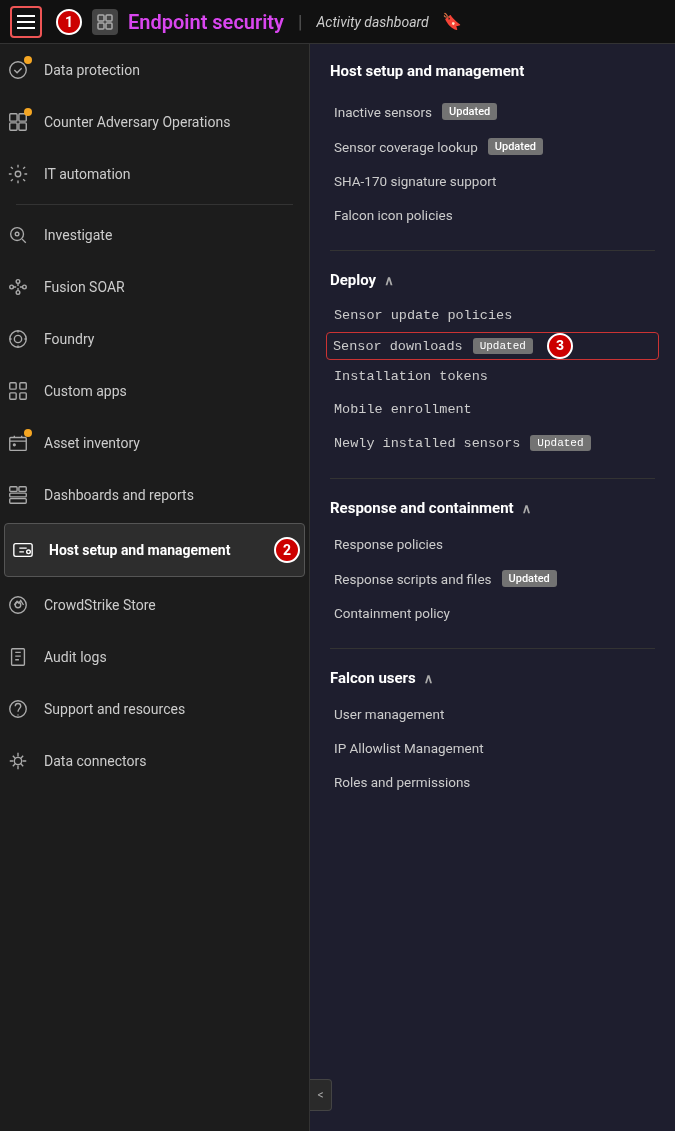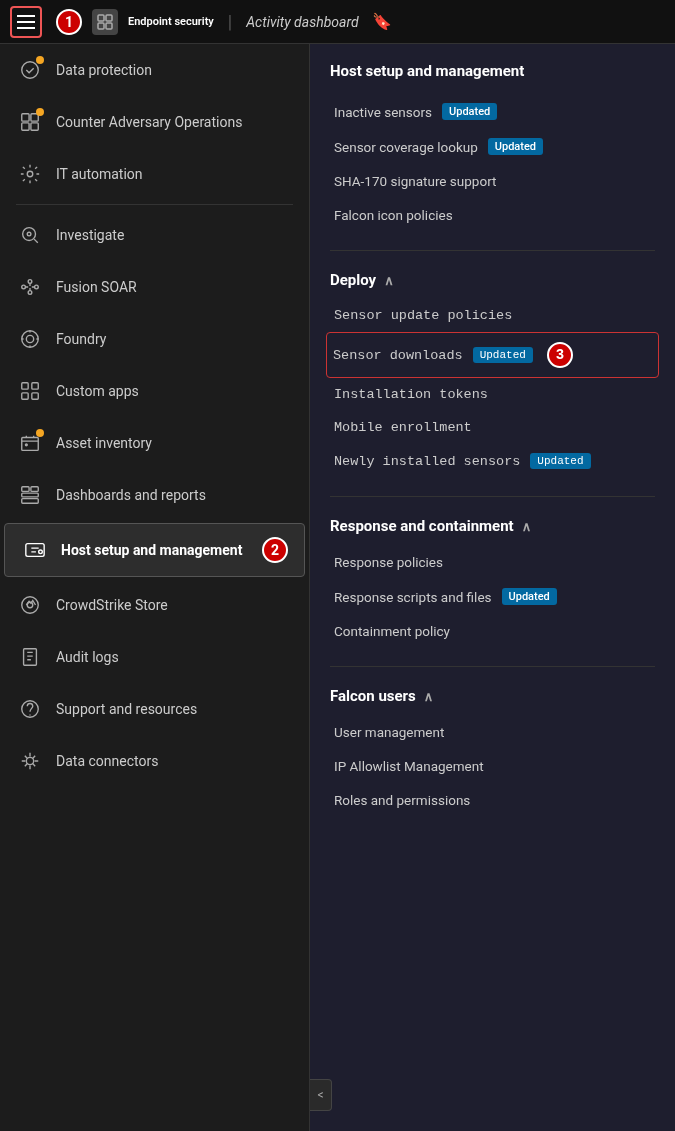--- a/index.html
+++ b/index.html
@@ -48,22 +48,22 @@
       height: 26px;
       background: #444;
       border-radius: 4px;
       display: flex;
       align-items: center;
       justify-content: center;
       color: #aaa;
       font-size: 14px;
     }
     .header-title {
-      color: #ffffff;
-      font-size: 11px;
+      color: #d946ef;
+      font-size: 20px;
       font-weight: 600;
       text-align: center;
     }
     .header-divider {
       color: #555;
       font-size: 18px;
       margin: 0 4px;
     }
     .header-activity {
       color: #ccc;
@@ -94,21 +94,21 @@
       position: relative;
     }
     .sidebar::-webkit-scrollbar { width: 6px; }
     .sidebar::-webkit-scrollbar-track { background: #1c1c1c; }
     .sidebar::-webkit-scrollbar-thumb { background: #444; border-radius: 3px; }
 
     .sidebar-item {
       display: flex;
       align-items: center;
       gap: 12px;
-      padding: 12px 16px;
+      padding: 12px 4px;
       cursor: pointer;
       color: #ccc;
       font-size: 14px;
       transition: background 0.15s;
       min-height: 48px;
     }
     .sidebar-item.active {
       background: #2d2d2d;
       color: #fff;
       font-weight: 700;
@@ -181,25 +181,25 @@
       gap: 10px;
       padding: 9px 4px;
       color: #ccc;
       font-size: 13.5px;
       cursor: pointer;
       border-radius: 3px;
     }
     .panel-item.highlighted {
       border: 1.5px solid #cc3333;
       border-radius: 4px;
-      padding: 9px 6px;
+      padding: 0 6px;
       margin: 0 -4px;
     }
     .updated-badge {
-      background: #0369a1;
+      background: #737373;
       color: #fff;
       font-size: 11px;
       padding: 2px 7px;
       border-radius: 3px;
       font-weight: 500;
       flex-shrink: 0;
     }
     .section-divider {
       height: 1px;
       background: #333;

